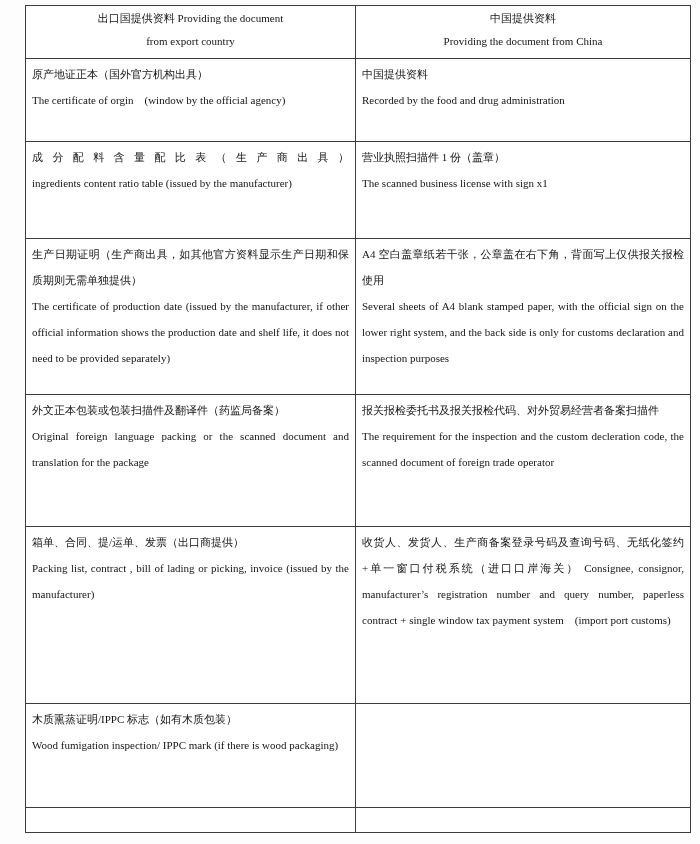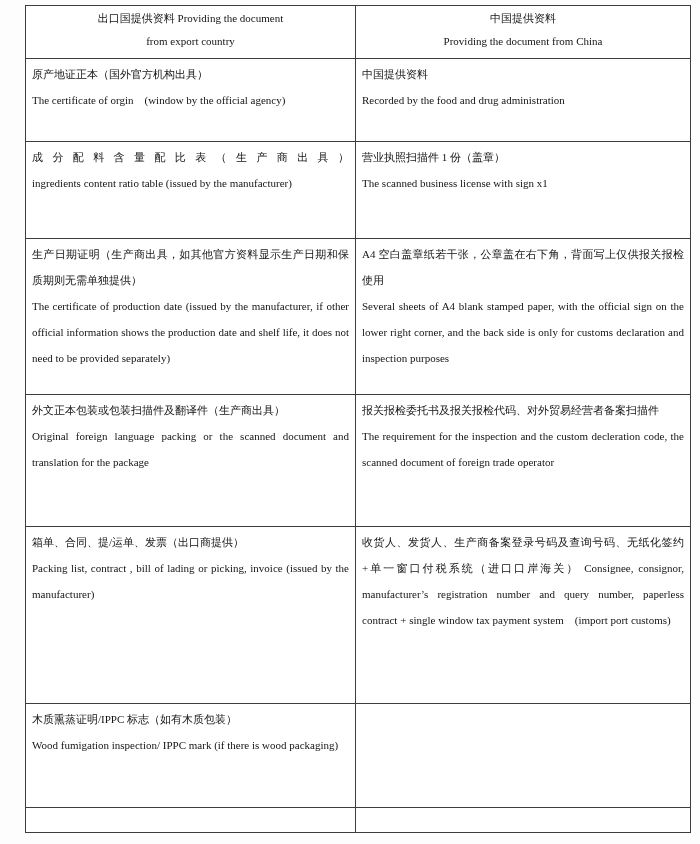--- a/index.html
+++ b/index.html
@@ -100,27 +100,27 @@
     </td>
   </tr>
 
   <tr class="h-r2">
     <td>
       <p>生产日期证明（生产商出具，如其他官方资料显示生产日期和保质期则无需单独提供）</p>
       <p>The certificate of production date (issued by the manufacturer, if other official information shows the production date and shelf life, it does not need to be provided separately)</p>
     </td>
     <td>
       <p>A4 空白盖章纸若干张，公章盖在右下角，背面写上仅供报关报检使用</p>
-      <p>Several sheets of A4 blank stamped paper, with the official sign on the lower right corner, and the back side is only for customs declaration and inspection purposes</p>
+      <p>Several sheets of A4 blank stamped paper, with the official sign on the lower right system, and the back side is only for customs declaration and inspection purposes</p>
     </td>
   </tr>
 
   <tr class="h-r3">
     <td>
-      <p>外文正本包装或包装扫描件及翻译件（生产商出具）</p>
+      <p>外文正本包装或包装扫描件及翻译件（药监局备案）</p>
       <p>Original foreign language packing or the scanned document and translation for the package</p>
     </td>
     <td>
       <p>报关报检委托书及报关报检代码、对外贸易经营者备案扫描件</p>
       <p>The requirement for the inspection and the custom decleration code, the scanned document of foreign trade operator</p>
     </td>
   </tr>
 
   <tr class="h-r4">
     <td>

